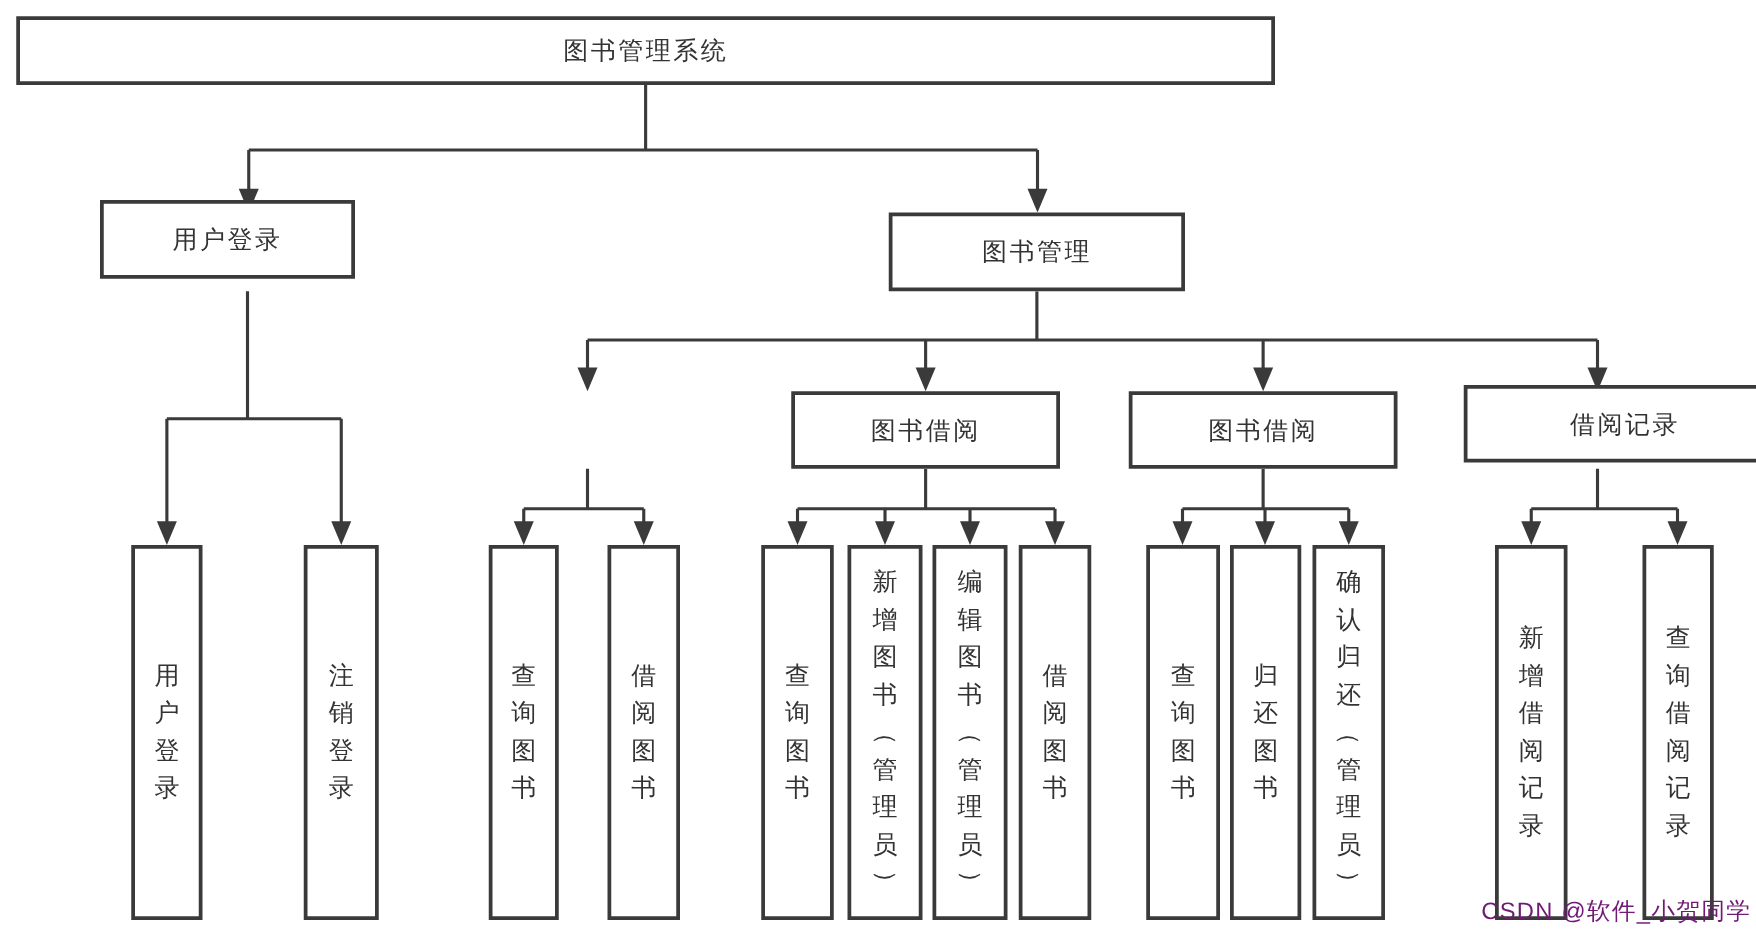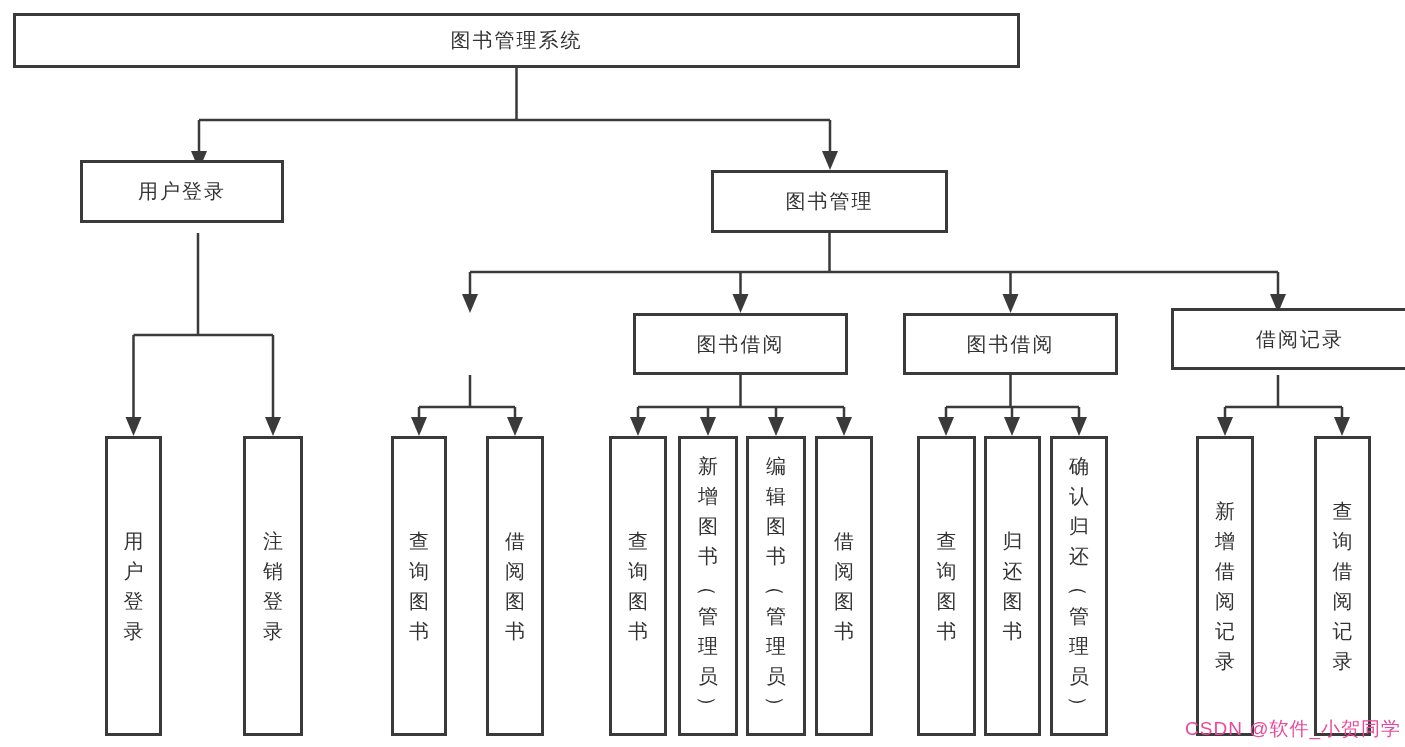--- a/index.html
+++ b/index.html
@@ -16,21 +16,21 @@
   .vbox {
     flex-direction:column; letter-spacing:0; white-space:normal;
   }
   .vchar {
     display:block; height:30px; line-height:30px; width:100%;
     text-align:center; font-size:20px;
   }
   .vchar.rot { transform:rotate(90deg); }
   .wires { position:absolute; left:0; top:0; pointer-events:none; }
   .watermark {
-    position:absolute; right:4px; bottom:5px; color:#ec4899;
+    position:absolute; right:4px; bottom:5px; color:#701a75;
     font-size:19px; letter-spacing:1px;
   }
 </style>
 </head>
 <body>
 
 <div class="canvas">
 
   <svg class="wires" width="1405" height="747">
     <defs>

